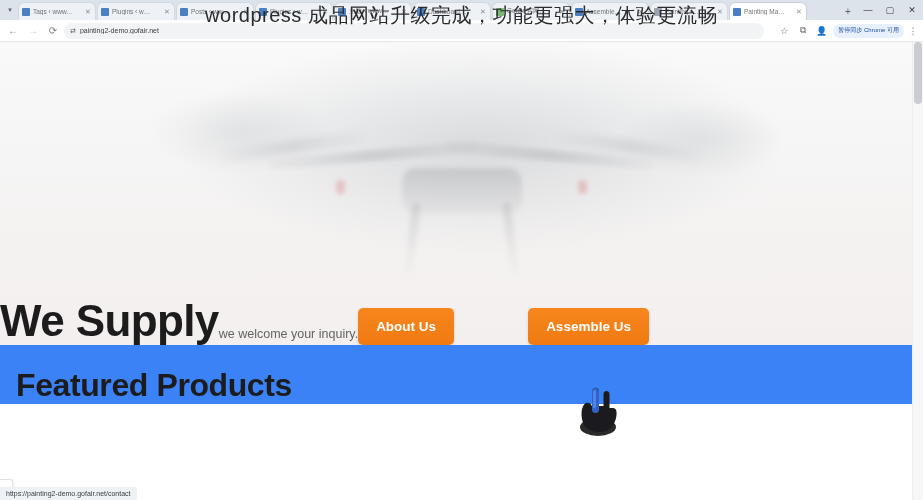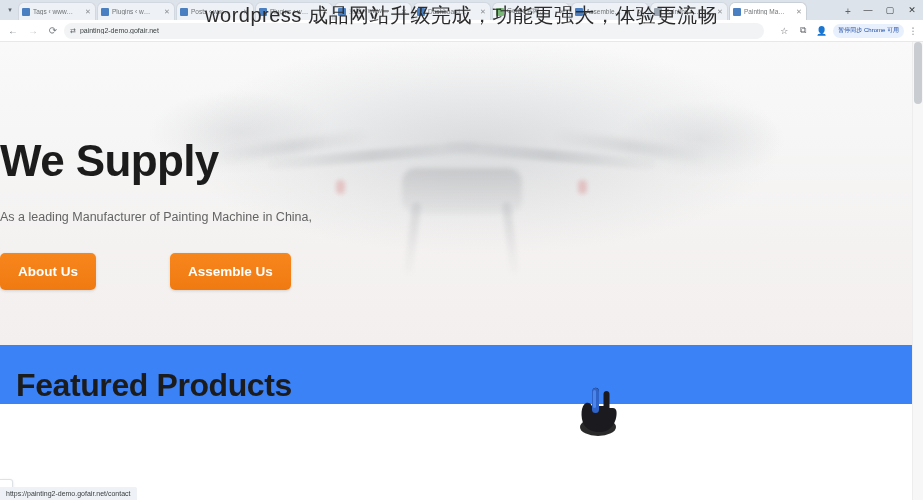--- a/index.html
+++ b/index.html
@@ -200,22 +200,22 @@
   .drone .led {
     position: absolute; top: 190px; width: 9px; height: 14px; border-radius: 4px;
     background: rgba(206,70,70,.55); filter: blur(2.2px);
   }
   .drone .led.l { left: 336px; }
   .drone .led.r { right: 336px; }
 
   .hero-inner {
     position: relative; z-index: 3;
     height: 100%;
-    display: flex; flex-direction: column;
-    align-items: flex-start;
+    display: flex; flex-direction: row;
+    align-items: flex-end;
     padding-top: 94px;
   }
   .hero-title {
     font-size: 44px;
     line-height: 49px;
     font-weight: bold;
     color: #1c1c1c;
     text-align: center;
     letter-spacing: -.6px;
   }
@@ -417,21 +417,22 @@
           <div class="led r"></div>
         <div class="leg l"></div>
           <div class="leg r"></div>
       </div>
 
       <div class="hero-inner">
         <h1 class="hero-title">
           <span>We Supply</span><br>
         </h1>
         <p class="hero-sub">
-          <span>As a leading Manufacturer of Painting Machine in China,</span><br>
+          <br>
+          <span>we welcome your inquiry.</span>
         </p>
         <div class="hero-actions" id="hero-buttons-host">
             <div class="btn">About Us</div>
             <div class="btn">Assemble Us</div>
           </div>
       </div>
     </div>
 
     <div class="featured">
       <h2 class="featured-title">Featured Products</h2>

